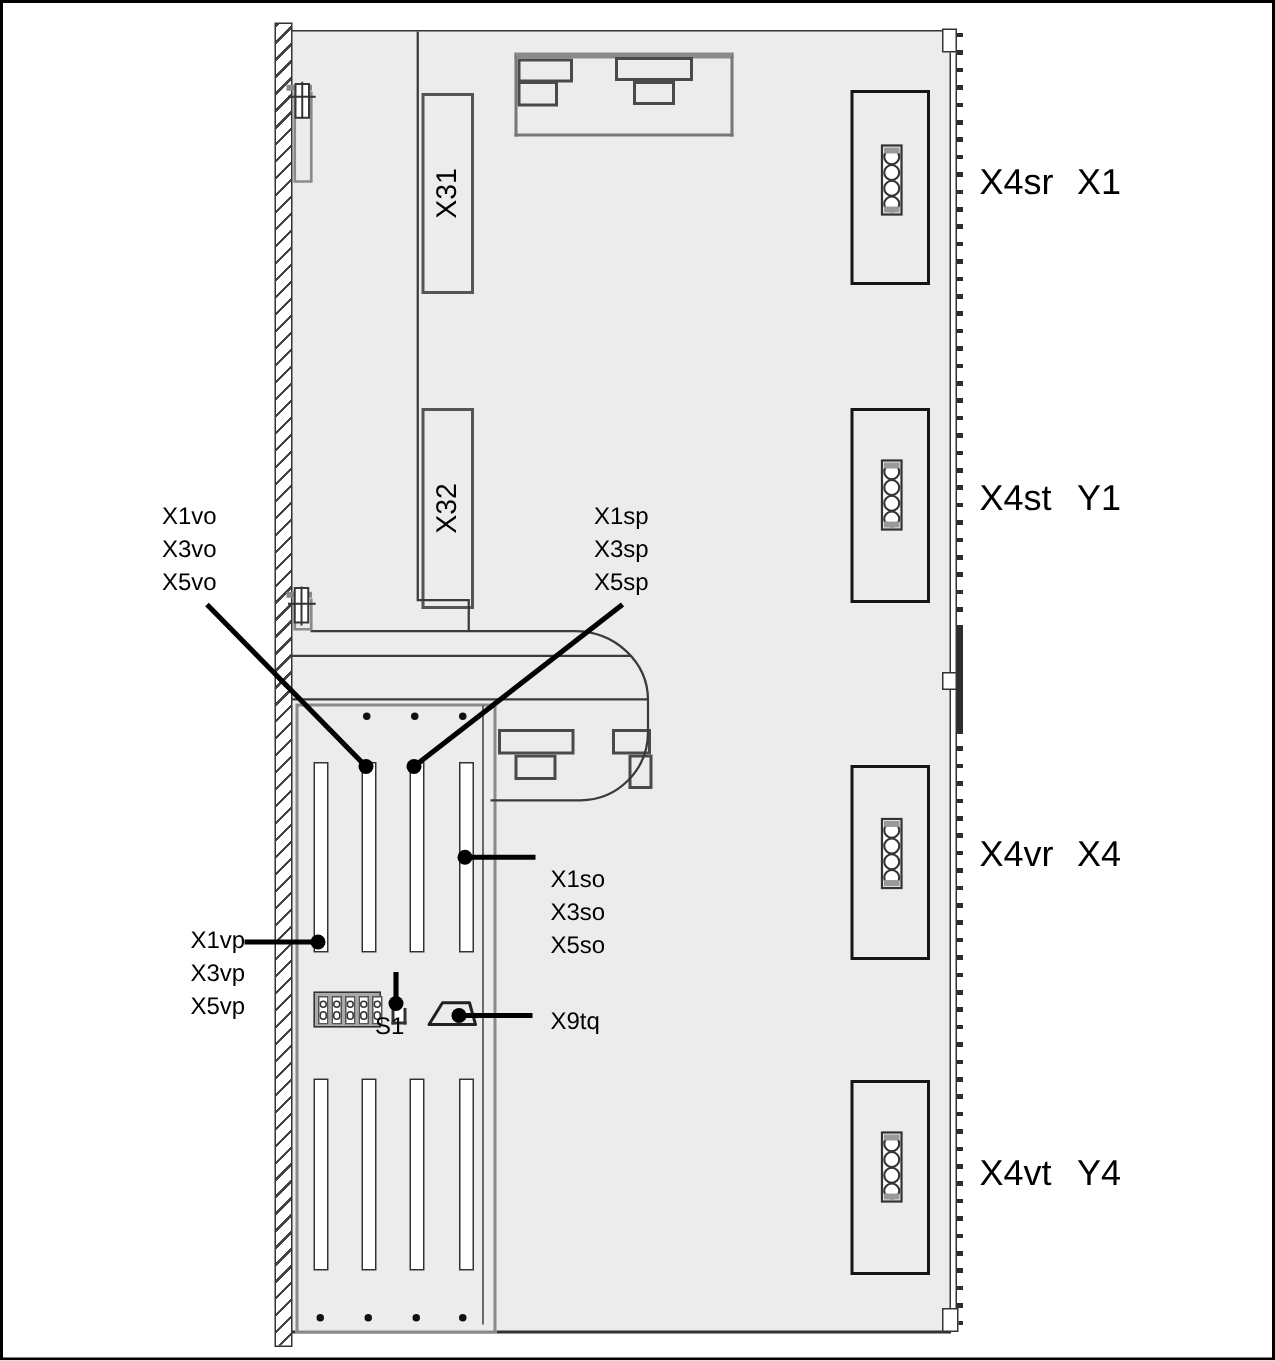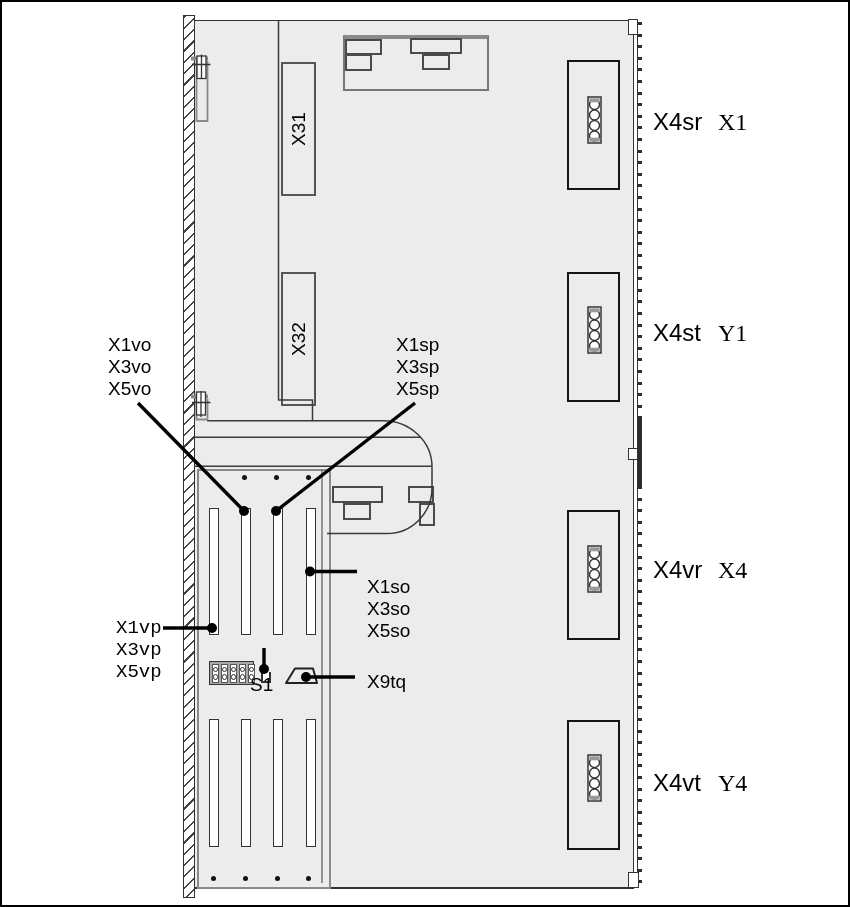--- a/index.html
+++ b/index.html
@@ -35,23 +35,23 @@
   
   .dip{left:209px;top:661px;width:44.5px;height:24px;border:1.5px solid #333;background:#aaa;
        display:flex;gap:1.5px;padding:1.5px;box-sizing:border-box;}
   .dip .cell{flex:1;background:#fff;border:1px solid #555;display:flex;flex-direction:column;
        align-items:center;justify-content:space-around;padding:1px 0;}
   .dip .pin{width:3.5px;height:3.5px;border:1px solid #333;border-radius:50%;background:#fff;}
   .s1body{left:260.5px;top:672px;width:10.5px;height:11px;background:#fff;border:2px solid #333;border-top:none;box-sizing:border-box;}
   
   .cblock{width:48.5px;border:2.5px solid #151515;background:var(--board-fill);}
   
-  .lblgroup{font-size:19px;line-height:22px;white-space:nowrap;text-align:right;}
+  .lblgroup{font-size:16px;line-height:22px;white-space:nowrap;text-align:right;}
   .edge-row{font-size:24px;line-height:22px;left:653px;width:130px;}
-  .edge-row .c2{position:absolute;left:65px;top:0;font-family:Liberation Serif, serif;}
+  .edge-row .c2{position:absolute;left:65px;top:0;}
   svg.overlay{left:0;top:0;pointer-events:none;}
 </style>
 </head>
 <body>
 
 <div class="stage">
   <div class="abs frame"></div>
 
   <div class="abs rail"></div>
   <div class="abs board"></div>
@@ -198,21 +198,21 @@
   <div class="abs lblgroup" style="left:396px;top:334px;">
     <div>X1sp</div>
     <div>X3sp</div>
     <div>X5sp</div>
   </div>
   <div class="abs lblgroup" style="left:367px;top:560px;margin-top:16px;">
     <div>X1so</div>
     <div>X3so</div>
     <div>X5so</div>
   </div>
-  <div class="abs lblgroup" style="left:116px;top:617px;font-family:Liberation Mono, monospace;">
+  <div class="abs lblgroup" style="left:127px;top:617px;">
     <div>X1vp</div>
     <div>X3vp</div>
     <div>X5vp</div>
   </div>
   <div class="abs lblgroup" style="left:250px;top:626px;margin-top:48px;">S1</div>
   <div class="abs lblgroup" style="left:367px;top:671px;">X9tq</div>
 
   <div class="abs edge-row" style="top:111px;">
     <span class="c1">X4sr</span>
     <span class="c2">X1</span>

